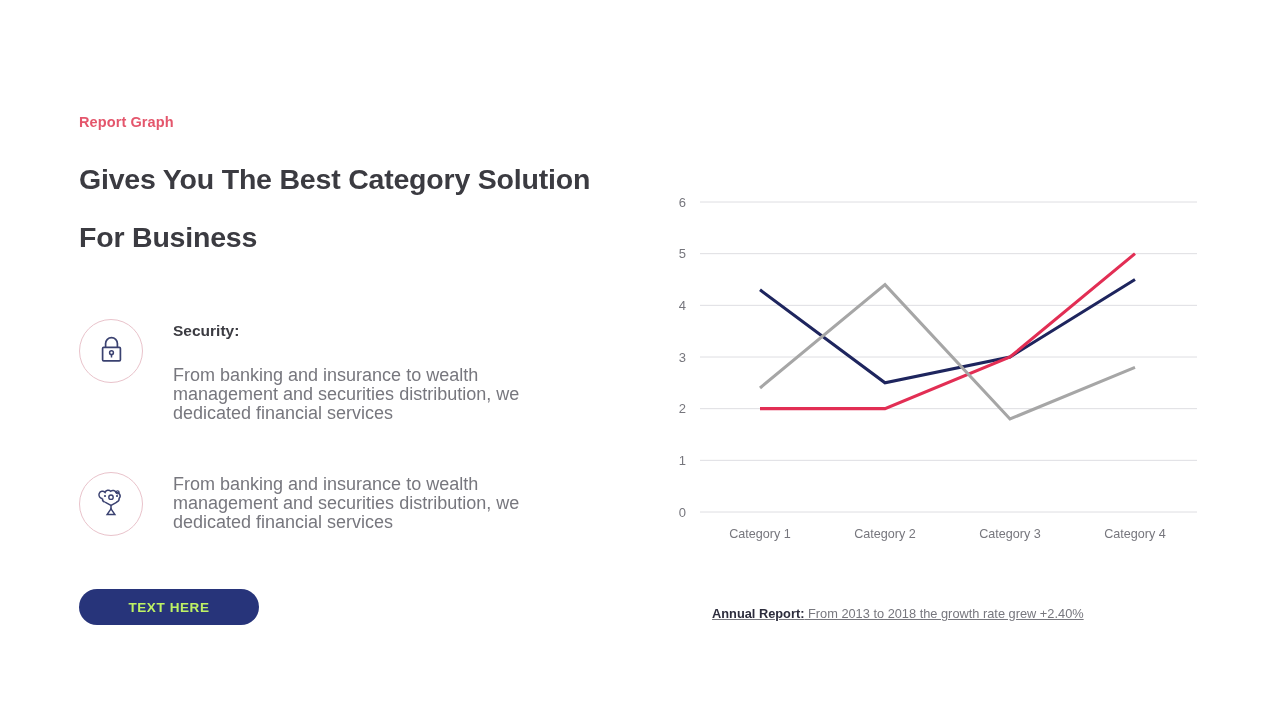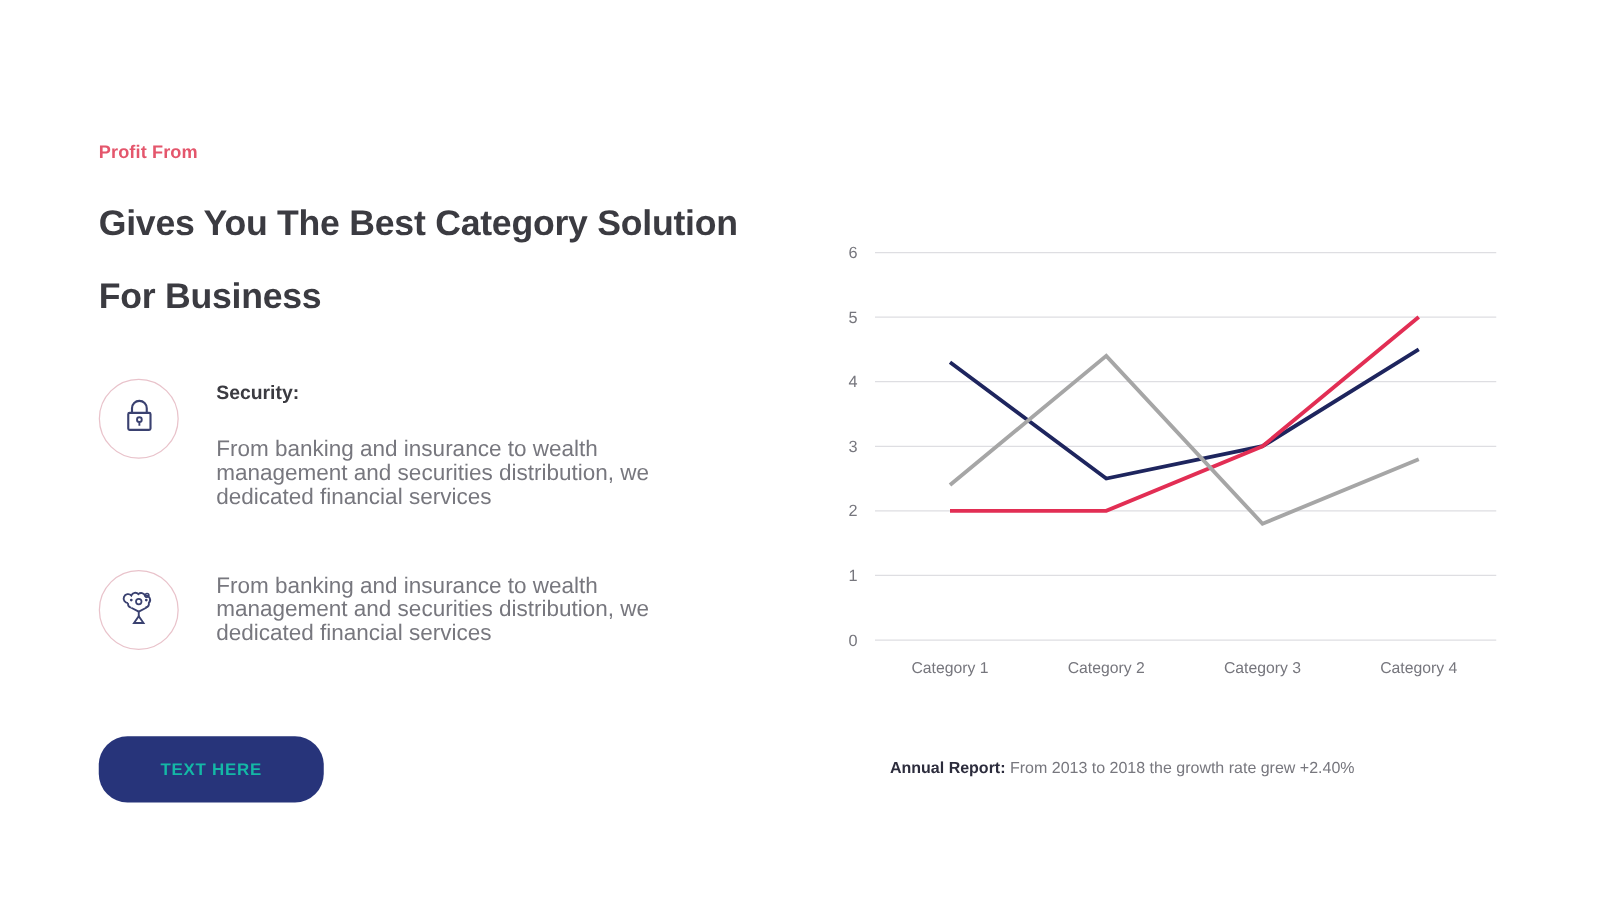--- a/index.html
+++ b/index.html
@@ -43,21 +43,21 @@
     color: #3b3b41;
     line-height: 58px;
     letter-spacing: -.2px;
     margin: 0;
     width: 560px;
   }
 
   .features {
     position: absolute;
     left: 79px;
-    top: 300px;
+    top: 316px;
     width: 560px;
   }
   .feature {
     position: relative;
     display: flex;
     align-items: flex-start;
     margin-bottom: 46px;
   }
   .feature-icon-wrap {
     flex: 0 0 auto;
@@ -87,25 +87,25 @@
     line-height: 19px;
     margin: 0;
     width: 380px;
   }
 
   .cta-button {
     position: absolute;
     left: 79px;
     top: 589px;
     width: 180px;
-    height: 53px;
+    height: 36px;
     background: #27347a;
     border: none;
     border-radius: 23px;
-    color: #14b8a6;
+    color: #bef264;
     font-family: "Liberation Sans", sans-serif;
     font-size: 13.5px;
     font-weight: bold;
     letter-spacing: .6px;
     cursor: pointer;
     padding: 0;
   }
 
   
   .chart-area {
@@ -119,20 +119,21 @@
     display: block;
   }
   .annual-report {
     position: absolute;
     left: 712px;
     top: 605px;
     font-size: 12.8px;
     line-height: 18px;
     color: #77777e;
     white-space: nowrap;
+    text-decoration: underline;
   }
   .annual-report .ar-label {
     font-weight: bold;
     color: #2c2c3c;
   }
 
   .gridline { stroke: #dedee2; stroke-width: 1; }
   .axis-label {
     font-family: "Liberation Sans", sans-serif;
     font-size: 13px;
@@ -144,21 +145,21 @@
     fill: #76767d;
   }
   .series-line { fill: none; stroke-width: 3.1; stroke-linejoin: miter; stroke-linecap: butt; }
 </style>
 </head>
 <body>
 
 <div class="slide">
 
   <div class="left-col">
-    <div class="eyebrow">Profit From</div>
+    <div class="eyebrow">Report Graph</div>
     <h1 class="headline">Gives You The Best Category Solution For Business</h1>
   </div>
 
   <div class="features">
 
     <div class="feature">
       <div class="feature-icon-wrap">
         <span>
           <svg width="27" height="29" viewBox="0 0 27 29" aria-hidden="true">
             <path d="M7.6 12.3 V8.6 a5.9 5.9 0 0 1 11.8 0 v3.7" fill="none" stroke="#3a4170" stroke-width="1.7"></path>

